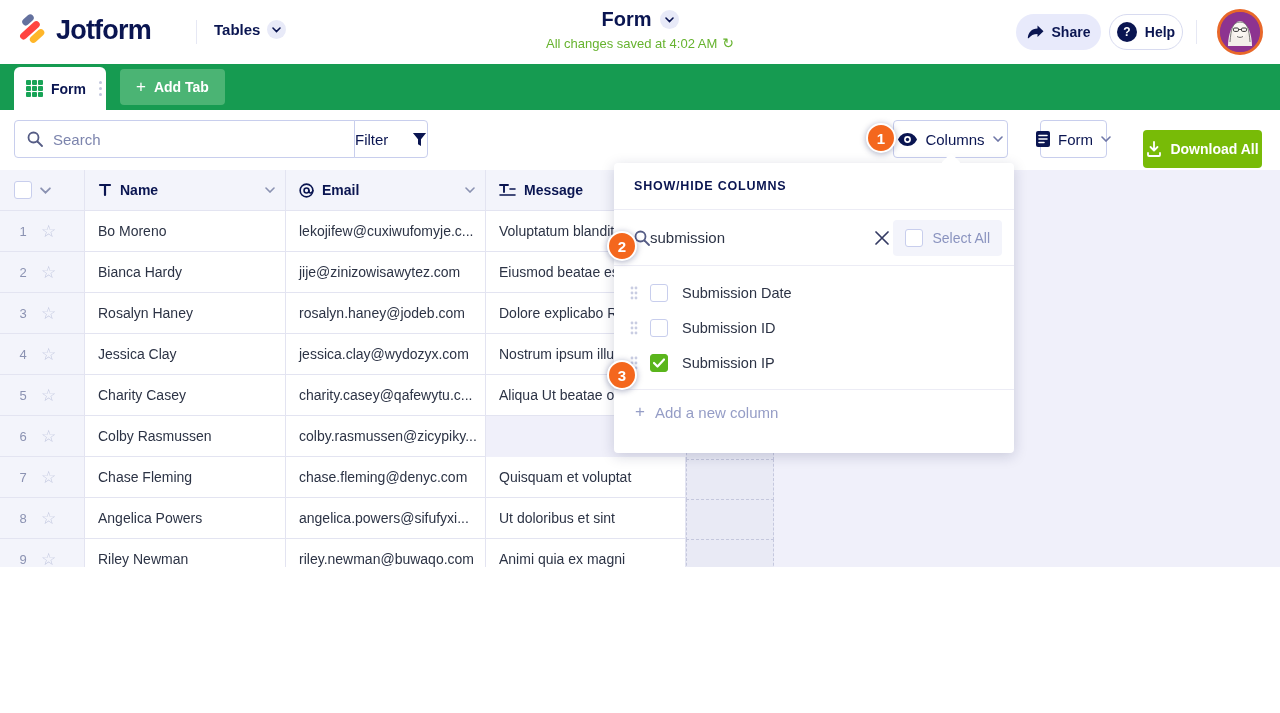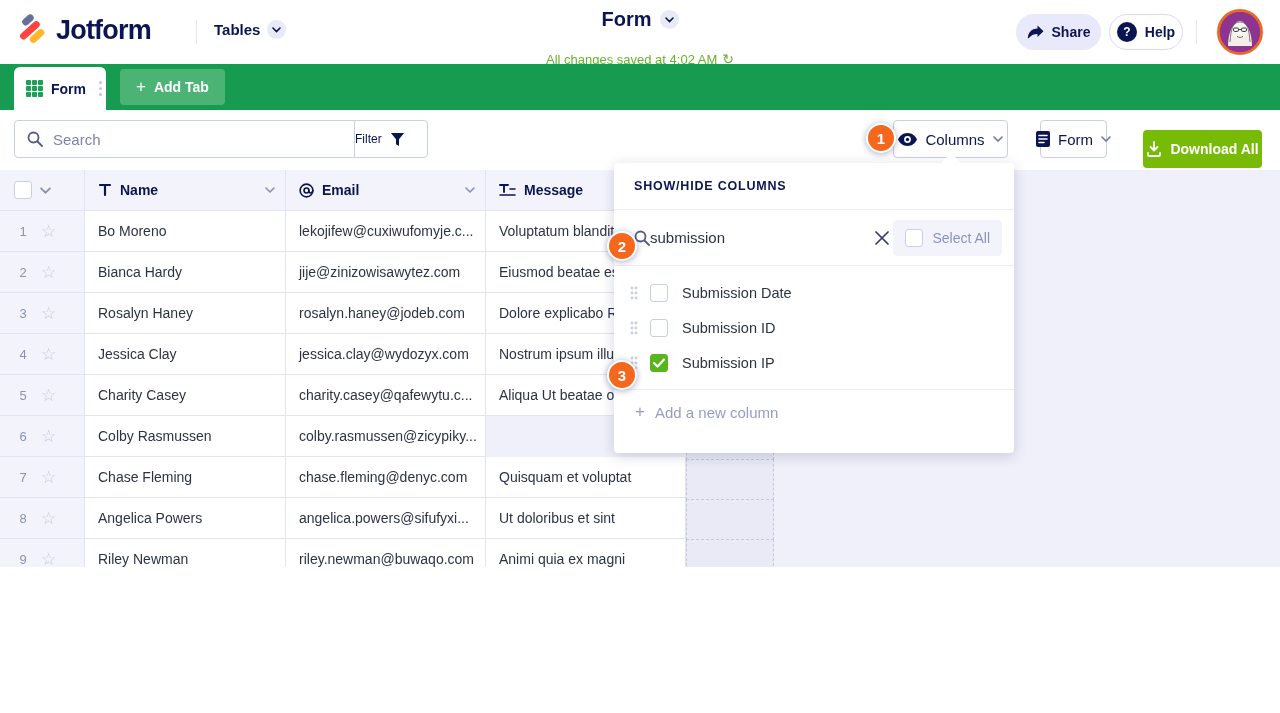--- a/index.html
+++ b/index.html
@@ -9,42 +9,42 @@
 
   
   .topbar { position:absolute; left:0; top:0; width:1280px; height:64px; background:#fff; }
   .logo { position:absolute; left:14px; top:13px; display:flex; align-items:center; gap:8px; cursor:pointer; }
   .logo-word { font-size:27px; font-weight:800; color:#0a1551; letter-spacing:-0.8px; }
   .vdiv { position:absolute; top:20px; width:1px; height:24px; background:#e6e8f4; }
   .product { position:absolute; left:214px; top:20px; display:flex; align-items:center; gap:7px; font-size:15px; font-weight:600; color:#0a1551; cursor:pointer; }
   .chev-pill { width:19px; height:19px; border-radius:50%; background:#e8eaf8; display:flex; align-items:center; justify-content:center; }
   .title-wrap { position:absolute; left:0; right:0; top:8px; text-align:center; }
   .title-row { display:flex; align-items:center; justify-content:center; gap:8px; font-size:20px; font-weight:700; color:#0a1551; }
-  .autosave { margin-top:20px; font-size:13px; color:#66b32e; display:flex; justify-content:center; align-items:center; gap:5px; }
+  .autosave { margin-top:4px; font-size:13px; color:#66b32e; display:flex; justify-content:center; align-items:center; gap:5px; }
   .autosave .refresh { font-size:14px; }
   .pill-btn { position:absolute; top:14px; height:36px; border-radius:18px; display:flex; align-items:center; justify-content:center; gap:8px; font-size:14px; font-weight:700; color:#0a1551; cursor:pointer; }
   .share-btn { left:1016px; width:85px; background:#e8eafb; }
   .help-btn { left:1109px; width:74px; background:#fff; border:1px solid #d8dbf0; }
   .help-q { width:20px; height:20px; border-radius:50%; background:#0a1551; color:#fff; font-size:12px; font-weight:700; display:flex; align-items:center; justify-content:center; }
   .avatar { position:absolute; left:1217px; top:9px; width:46px; height:46px; border-radius:50%; border:3px solid #e8682a; background:#8d3390; overflow:hidden; cursor:pointer; }
 
   
   .tabbar { position:absolute; left:0; top:64px; width:1280px; height:46px; background:#169b51; }
   .tab-active { position:absolute; left:14px; top:3px; width:92px; height:43px; background:#fff; border-radius:6px 6px 0 0; display:flex; align-items:center; padding:0 8px 0 12px; gap:8px; cursor:pointer; }
   .tab-active .tab-label { font-size:14px; font-weight:700; color:#0a1551; }
   .kebab { display:flex; flex-direction:column; gap:3px; margin-left:2px; padding:3px; cursor:pointer; }
   .kebab i { width:3px; height:3px; border-radius:50%; background:#c2c6dd; }
   .add-tab { position:absolute; left:120px; top:5px; height:36px; padding:0 16px; background:#4bb474; border-radius:4px; display:flex; align-items:center; gap:8px; color:#fff; font-size:14px; font-weight:700; cursor:pointer; }
 
   
   .toolbar { position:absolute; left:0; top:110px; width:1280px; height:60px; background:#fff; }
   .searchbox { position:absolute; left:14px; top:120px; width:341px; height:38px; border:1px solid #c8ceed; border-radius:4px 0 0 4px; background:#fff; display:flex; align-items:center; padding:0 12px; gap:10px; }
   .searchbox input { border:none; outline:none; flex:1; font-size:15px; color:#2c3345; font-family:"Liberation Sans", sans-serif; background:transparent; }
   .searchbox input::placeholder { color:#7c84ad; }
-  .filter-btn { position:absolute; left:354px; top:120px; width:74px; height:38px; border:1px solid #c8ceed; border-radius:0 4px 4px 0; background:#fff; display:flex; align-items:center; justify-content:flex-start; gap:8px; font-size:12px; color:#0a1551; cursor:pointer; }
+  .filter-btn { position:absolute; left:354px; top:120px; width:74px; height:38px; border:1px solid #c8ceed; border-radius:0 4px 4px 0; background:#fff; display:flex; align-items:center; justify-content:space-between; gap:8px; font-size:15px; color:#0a1551; cursor:pointer; }
   .tool-btn { position:absolute; top:120px; height:38px; border:1px solid #c8ceed; border-radius:4px; background:#fff; display:flex; align-items:center; justify-content:center; gap:8px; font-size:15px; color:#0a1551; cursor:pointer; }
   .columns-btn { left:893px; width:115px; }
   .formview-btn { left:1040px; width:67px; }
   .download-btn { position:absolute; left:1143px; top:120px; width:119px; height:38px; background:#78bb07; border-radius:4px; display:flex; align-items:center; justify-content:center; gap:8px; color:#fff; font-size:14px; font-weight:700; cursor:pointer;margin-top:10px; }
 
   
   .canvas { position:absolute; left:0; top:170px; width:1280px; height:498px; background:#f0f0fa; }
   .trow { position:absolute; left:0; width:774px; height:41px; }
   .cell { position:absolute; top:0; height:100%; border-right:1px solid #e3e4f1; border-bottom:1px solid #e3e4f1; display:flex; align-items:center; font-size:14px; color:#2c3345; padding:0 13px; background:#fff; overflow:hidden; white-space:nowrap; }
   .c0 { left:0; width:85px; background:#f3f4fb; padding:0 0 0 14px; gap:9px; }

